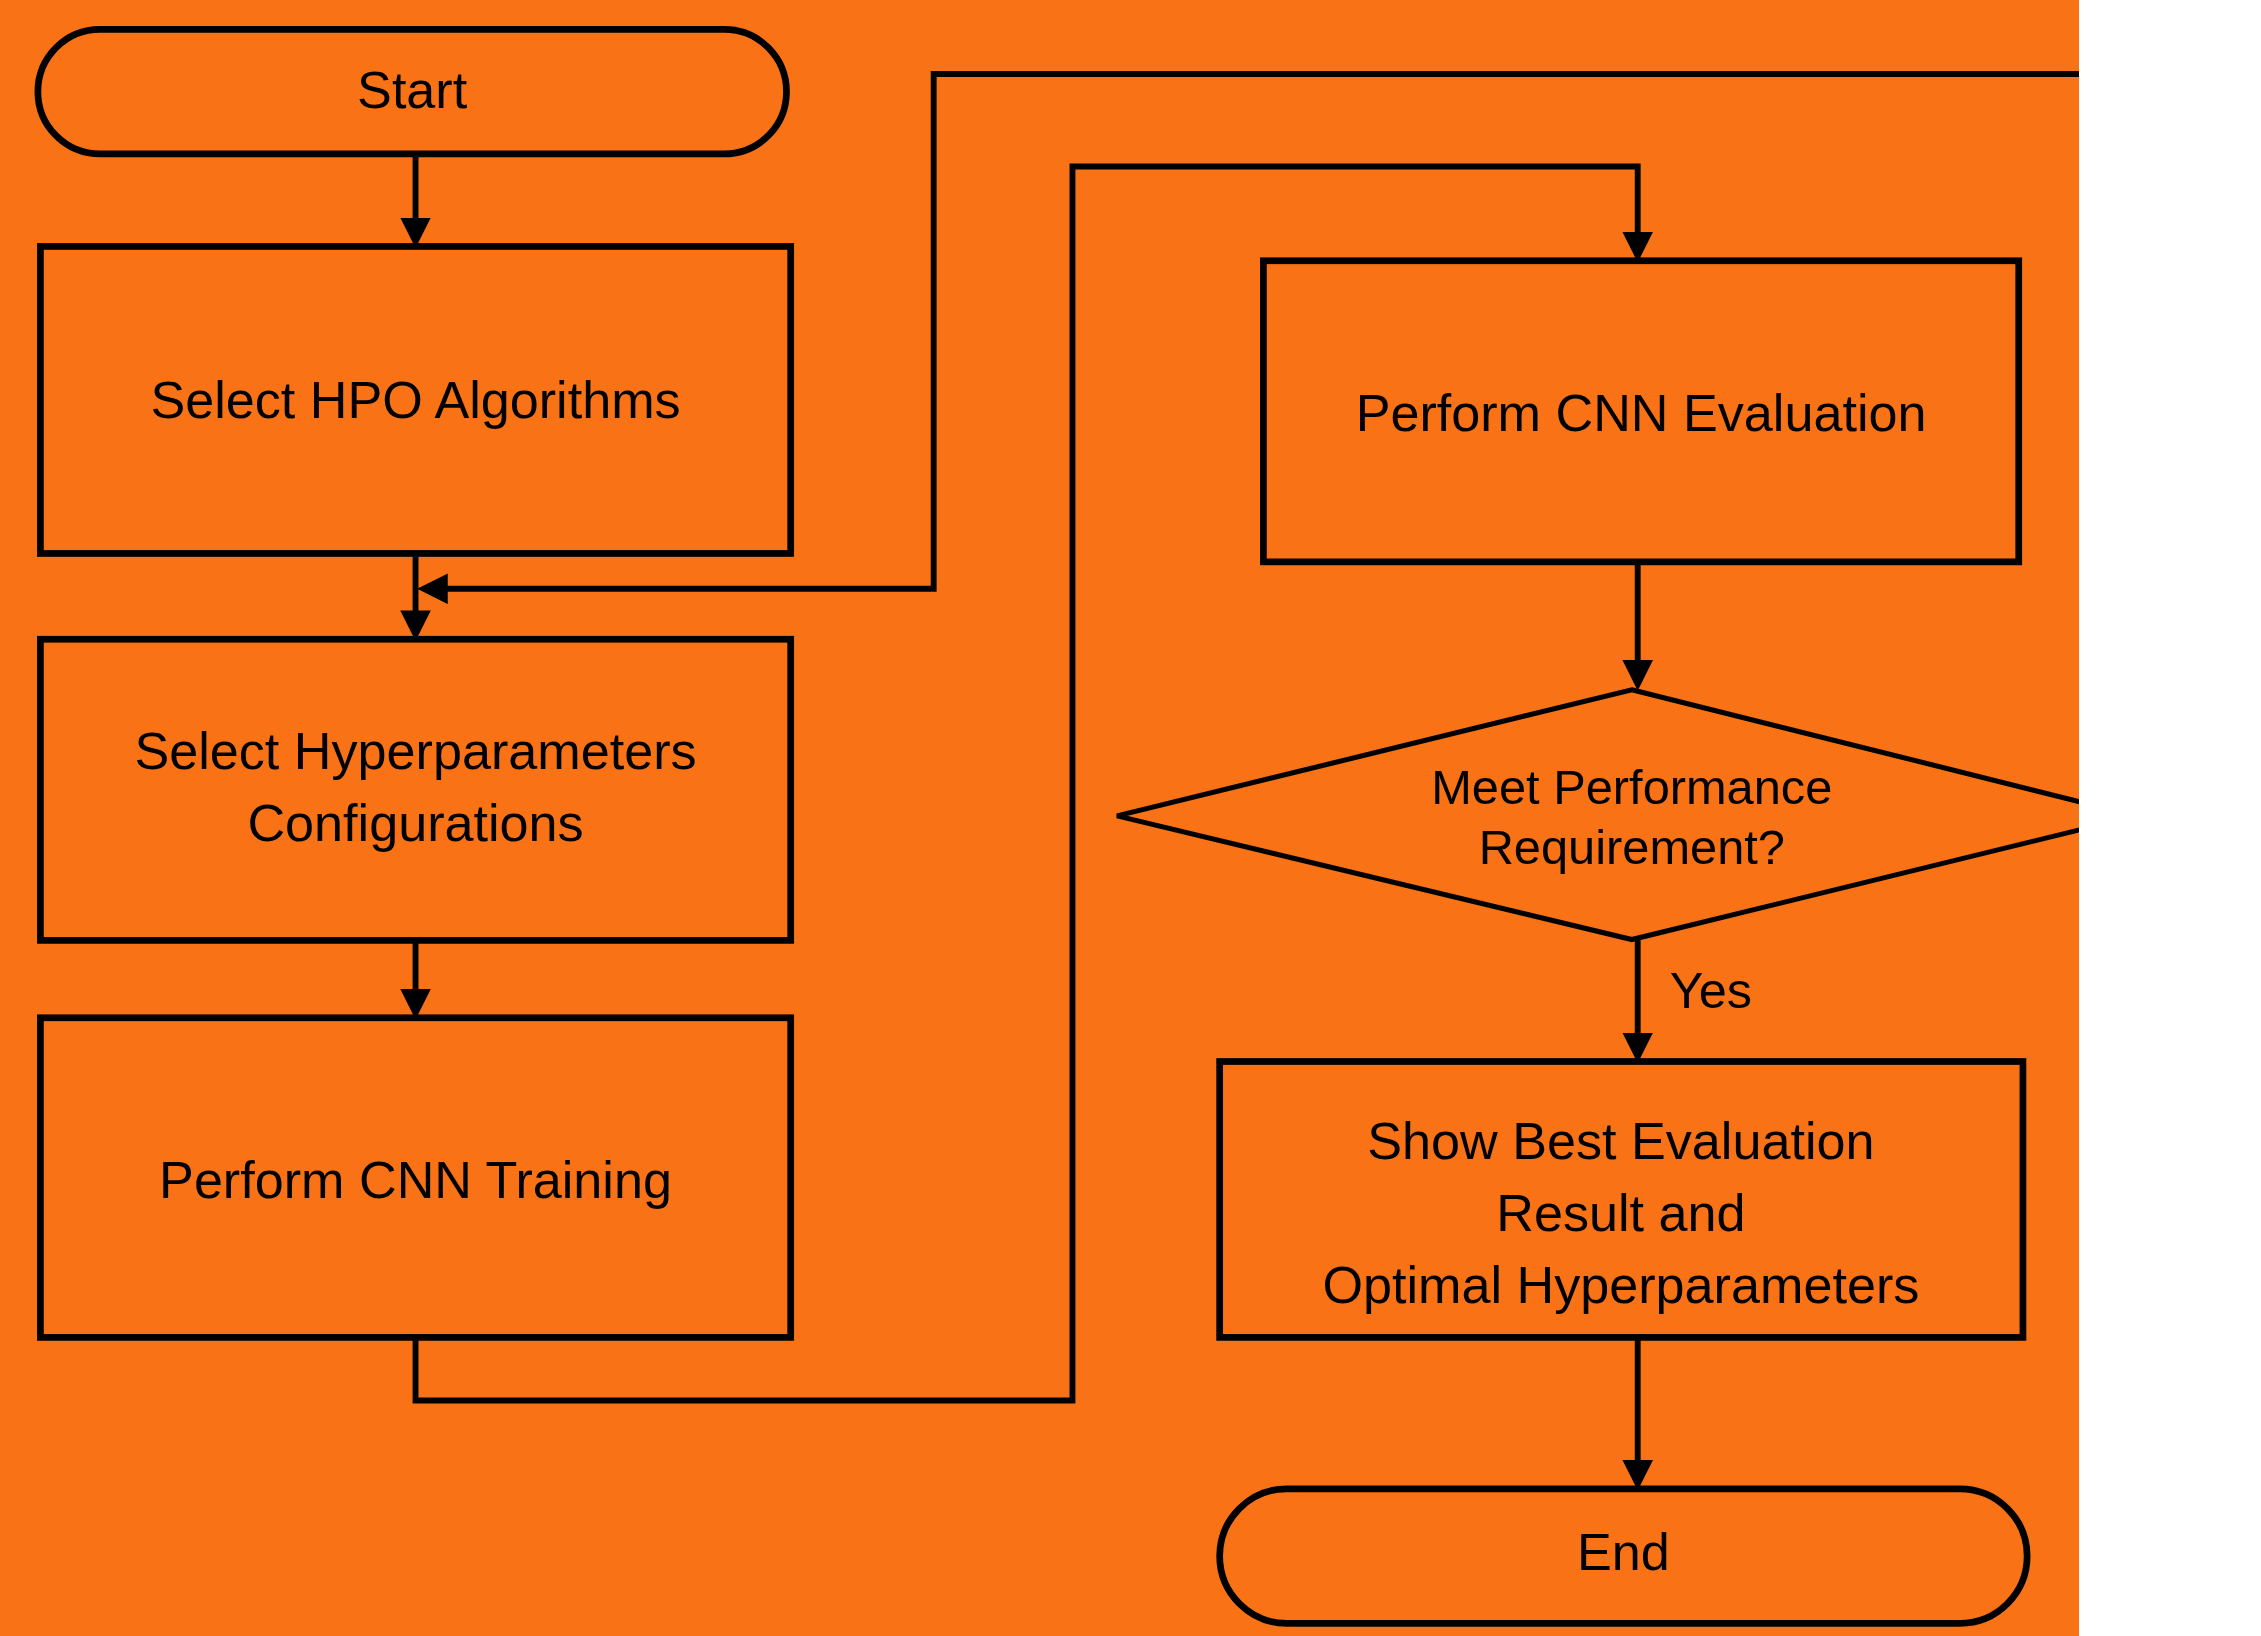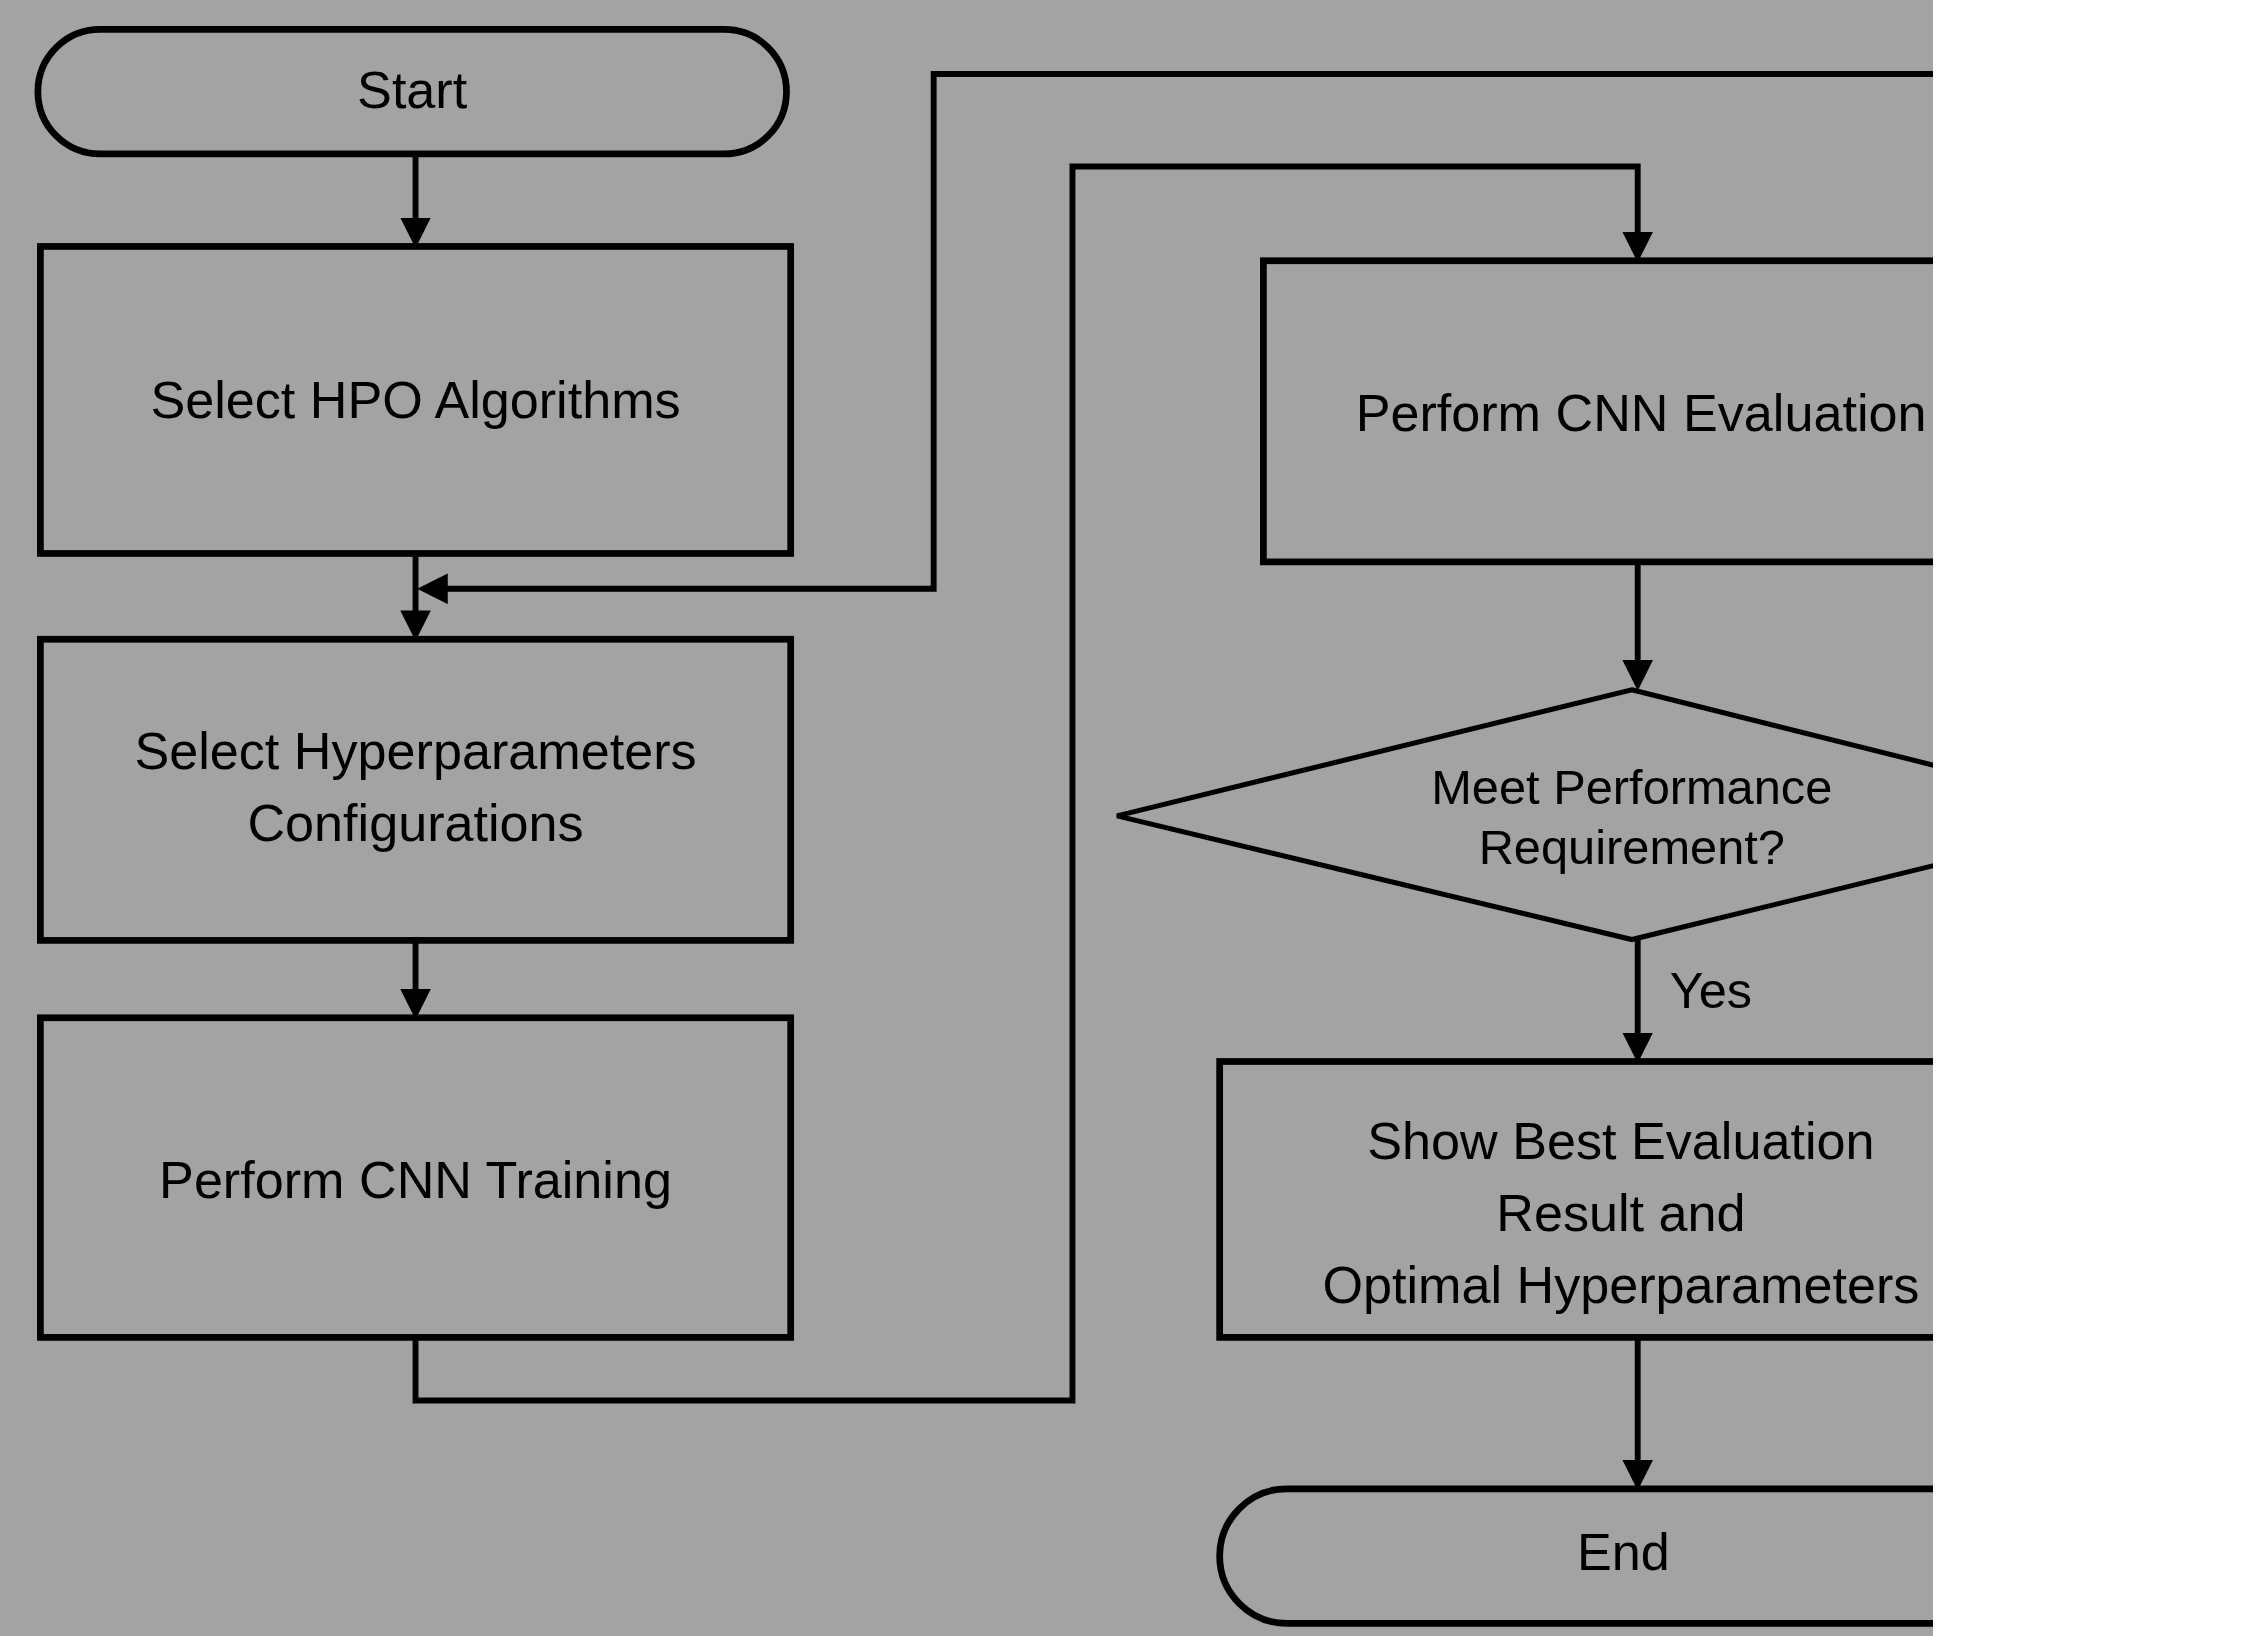--- a/index.html
+++ b/index.html
@@ -6,23 +6,23 @@
   html, body {
     margin: 0;
     padding: 0;
     background: #ffffff;
   }
   body {
     font-family: "Liberation Sans", sans-serif;
   }
   #canvas {
     position: relative;
-    width: 1933px;
+    width: 2079px;
     height: 1636px;
-    background: #a3a3a3;
+    background: #f97316;
     overflow: hidden;
   }
   svg#flow {
     position: absolute;
     left: 0;
     top: 0;
     width: 2261px;
     height: 1636px;
   }
   .shape-fill { fill: #ffffff; }

